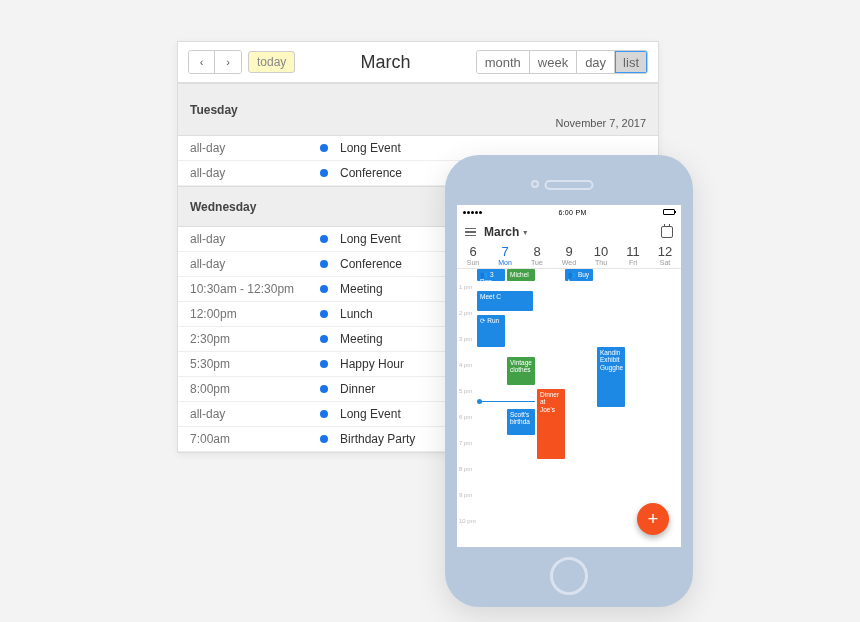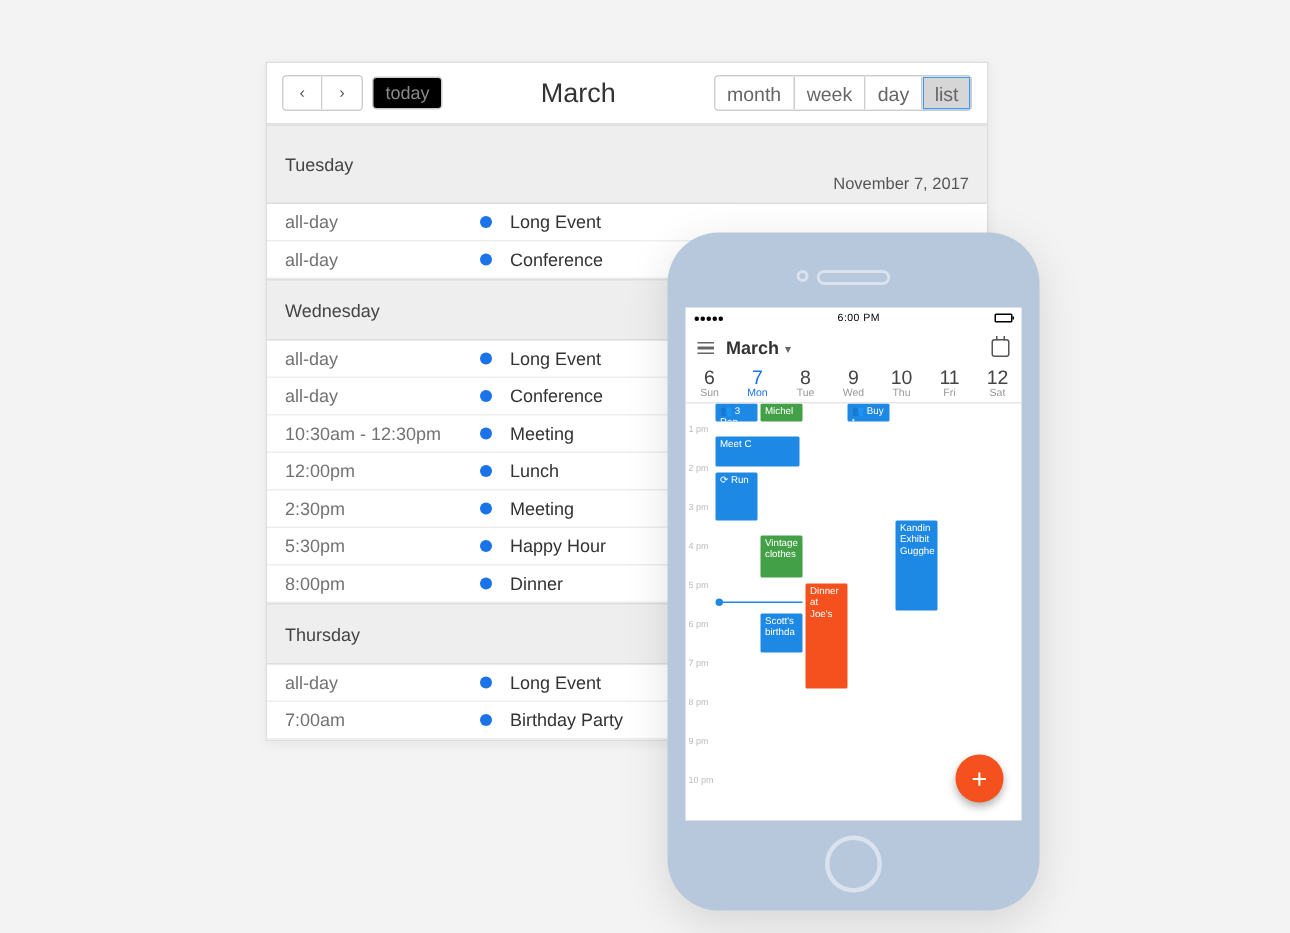--- a/index.html
+++ b/index.html
@@ -48,21 +48,21 @@
     display: flex;
     align-items: center;
     justify-content: center;
     font-size: 11px;
     color: #555;
   }
   .nav-btn:last-child { border-right: none; }
   .today-btn {
     height: 22px;
     padding: 0 8px;
-    background: #000000;
+    background: #fef9c3;
     border: 1px solid #ccc;
     border-radius: 3px;
     font-size: 12px;
     color: #888;
     cursor: pointer;
   }
   .cal-title {
     flex: 1;
     text-align: center;
     font-size: 18px;
@@ -95,21 +95,21 @@
     display: flex;
     justify-content: space-between;
     align-items: center;
     background: #eeeeee;
     padding: 6px 12px;
     border-top: 1px solid #ddd;
     border-bottom: 1px solid #ddd;
     font-size: 12px;
     color: #444;
   }
-  .day-header .dow { font-weight: 400; }
+  .day-header .dow { font-weight: 700; }
   .day-header .date { font-size: 11px; color: #555; margin-top: 27px; }
 
   .event-row {
     display: flex;
     align-items: center;
     padding: 5px 12px;
     border-bottom: 1px solid #eee;
     font-size: 12px;
   }
   .event-time {
@@ -358,24 +358,20 @@
     <span class="event-time">5:30pm</span>
     <span class="event-dot"></span>
     <span class="event-title">Happy Hour</span>
   </div>
   <div class="event-row">
     <span class="event-time">8:00pm</span>
     <span class="event-dot"></span>
     <span class="event-title">Dinner</span>
   </div>
 
-  <div class="day-header">
-    <span class="dow">Thursday</span>
-    <span class="date"></span>
-  </div>
   <div class="event-row">
     <span class="event-time">all-day</span>
     <span class="event-dot"></span>
     <span class="event-title">Long Event</span>
   </div>
   <div class="event-row">
     <span class="event-time">7:00am</span>
     <span class="event-dot"></span>
     <span class="event-title">Birthday Party</span>
   </div>

